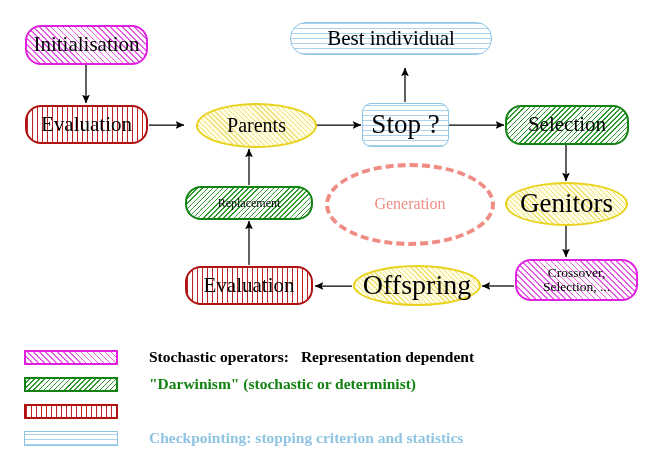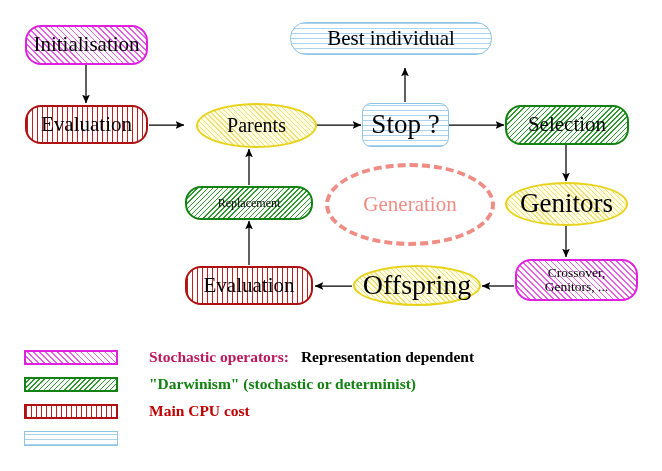--- a/index.html
+++ b/index.html
@@ -101,21 +101,21 @@
     box-sizing: border-box;
     flex: 0 0 auto;
   }
   .legend-text {
     margin-left: 31px;
     font-size: 15.5px;
     white-space: nowrap;
     font-family: "Liberation Serif", "DejaVu Serif", serif;
     font-weight: bold;
   }
-  .lt-magenta { color: #be185d; }
+  .lt-magenta { color: #000000; }
   .lt-gold    { color: #000000; }
   .lt-green   { color: #128212; }
   .lt-red     { color: #c00000; }
   .lt-blue    { color: #8fc4e2; }
 </style>
 </head>
 <body>
 
 <svg id="canvas" viewBox="0 0 662 471" width="662" height="471">
   <defs>
@@ -170,56 +170,56 @@
 </div>
 
 <div class="node fill-green" style="left:505px; top:105px; width:124px; height:40px; font-size:21px;">
   <span>Selection</span>
 </div>
 
 <div class="node fill-green" style="left:185px; top:186px; width:128px; height:34px; font-size:12px;">
   <span>Replacement</span>
 </div>
 
-<div class="node ellipse-dashed" style="left:325px; top:163px; width:170px; height:83px; font-size:21px;">
+<div class="node ellipse-dashed" style="left:325px; top:163px; width:170px; height:83px; font-size:16px;">
   <span>Generation</span>
 </div>
 
 <div class="node fill-yellow" style="left:505px; top:182px; width:123px; height:44px; font-size:27px;">
   <span>Genitors</span>
 </div>
 
 <div class="node fill-red" style="left:185px; top:266px; width:128px; height:39px; font-size:21px;">
   <span>Evaluation</span>
 </div>
 
 <div class="node fill-yellow" style="left:353px; top:265px; width:128px; height:41px; font-size:28px;">
   <span>Offspring</span>
 </div>
 
 <div class="node fill-magenta" style="left:515px; top:259px; width:123px; height:42px; font-size:13.5px;">
   <span>Crossover,
-Genitors, ...</span>
+Selection, ...</span>
 </div>
 
 <div id="legend">
 
   <div class="legend-row" style="top:6px;">
     <div class="swatch fill-magenta"></div>
     <div class="legend-text lt-magenta">Stochastic operators:</div>
     <div class="legend-text lt-gold" style="margin-left:12px;">Representation dependent</div>
   </div>
 
   <div class="legend-row" style="top:33px;">
     <div class="swatch fill-green"></div>
     <div class="legend-text lt-green">"Darwinism" (stochastic or determinist)</div>
   </div>
 
   <div class="legend-row" style="top:60px;">
     <div class="swatch fill-red"></div>
-    <div class="legend-text lt-red">Main CPU cost</div>
   </div>
 
   <div class="legend-row" style="top:87px;">
     <div class="swatch fill-blue"></div>
+    <div class="legend-text lt-blue">Checkpointing: stopping criterion and statistics</div>
   </div>
 
 </div>
 
 </body></html>

